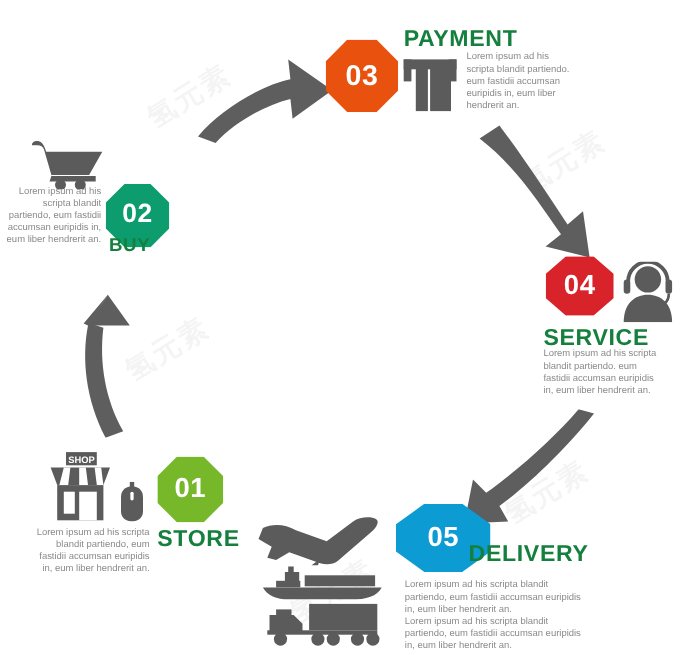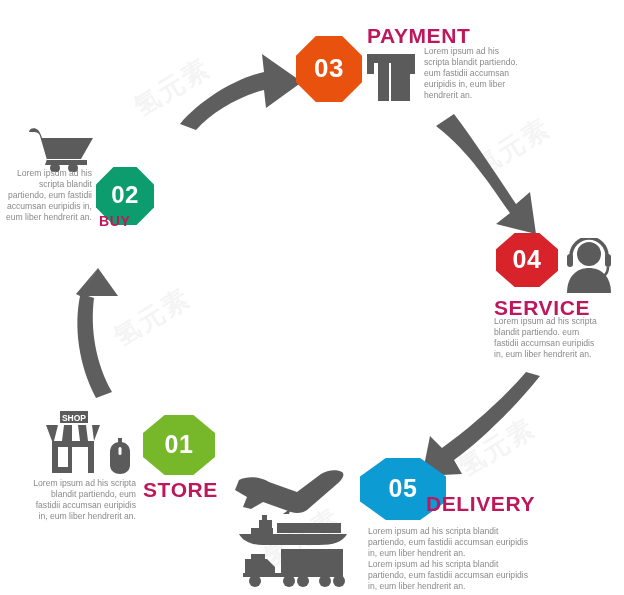--- a/index.html
+++ b/index.html
@@ -34,21 +34,21 @@
     font-weight: bold;
     letter-spacing: 0.5px;
   }
   .octagon span {
     display: block;
     line-height: 1;
     padding-bottom: 2px;
   }
   .title {
     position: absolute;
-    color: #be185d;
+    color: #15803d;
     font-weight: bold;
     letter-spacing: 0.6px;
     white-space: nowrap;
   }
   .body-text {
     position: absolute;
     color: #8a8a8a;
     font-size: 8.6px;
     line-height: 11.1px;
   }
@@ -184,40 +184,40 @@
       <rect x="8" y="30" width="42" height="32" fill="#5b5b5b"></rect>
       <rect x="14" y="36" width="10" height="20" fill="#ffffff"></rect>
       <rect x="28" y="36" width="16" height="26" fill="#ffffff"></rect>
     </svg>
     <svg class="icon" style="left:108px; top:438px;" width="24" height="36" viewBox="0 0 24 36">
       <rect x="10" y="0" width="4" height="7" fill="#5b5b5b"></rect>
       <path d="M2 14 C 2 7, 7 4, 12 4 C 17 4, 22 7, 22 14 L 22 27
                C 22 33, 17 36, 12 36 C 7 36, 2 33, 2 27 Z" fill="#5b5b5b"></path>
       <rect x="10.5" y="9" width="3" height="8" rx="1.5" fill="#ffffff"></rect>
     </svg>
-    <div class="octagon" style="left:143px; top:415px; width:72px; height:60px; background:#76b82a; font-size:25px;">
+    <div class="octagon" style="left:143px; top:415px; width:60px; height:60px; background:#76b82a; font-size:25px;">
       <span>01</span>
     </div>
     <div class="title" style="left:143px; top:478px; font-size:21px;">STORE</div>
     <div class="body-text right" style="left:30px; top:478px; width:106px;">
       <div>Lorem ipsum ad his scripta blandit partiendo, eum fastidii accumsan euripidis in, eum liber hendrerit an.</div>
     </div>
   </div>
 
   <div class="node">
     <svg class="icon" style="left:27px; top:127px;" width="68" height="45" viewBox="0 0 68 45">
       <path d="M2 5 C 2 1, 8 0, 11 3 C 13 5, 14 8, 15 11 L 66 11
                L 54 32 L 20 32 L 18 38 L 60 38 L 60 33 L 20 33
                L 13 9 C 12 6, 10 5, 7 5 Z" fill="#5b5b5b"></path>
       <path d="M16 13 L 64 13 L 54 30 L 22 30 Z" fill="#5b5b5b"></path>
       <circle cx="28" cy="41" r="5" fill="#5b5b5b"></circle>
       <circle cx="46" cy="41" r="5" fill="#5b5b5b"></circle>
     </svg>
     <div class="octagon" style="left:96px; top:155px; width:58px; height:58px; background:#0d9c6e; font-size:24px;margin-top:12px;">
       <span>02</span>
     </div>
-    <div class="title" style="left:99px; top:213px; font-size:14px;">BUY</div>
+    <div class="title" style="left:99px; top:213px; font-size:17px;">BUY</div>
     <div class="body-text right" style="left:0px; top:168px; width:92px;">
       <div>Lorem ipsum ad his scripta blandit partiendo, eum fastidii accumsan euripidis in, eum liber hendrerit an.</div>
     </div>
   </div>
 
 </div>
 
 </body></html>

